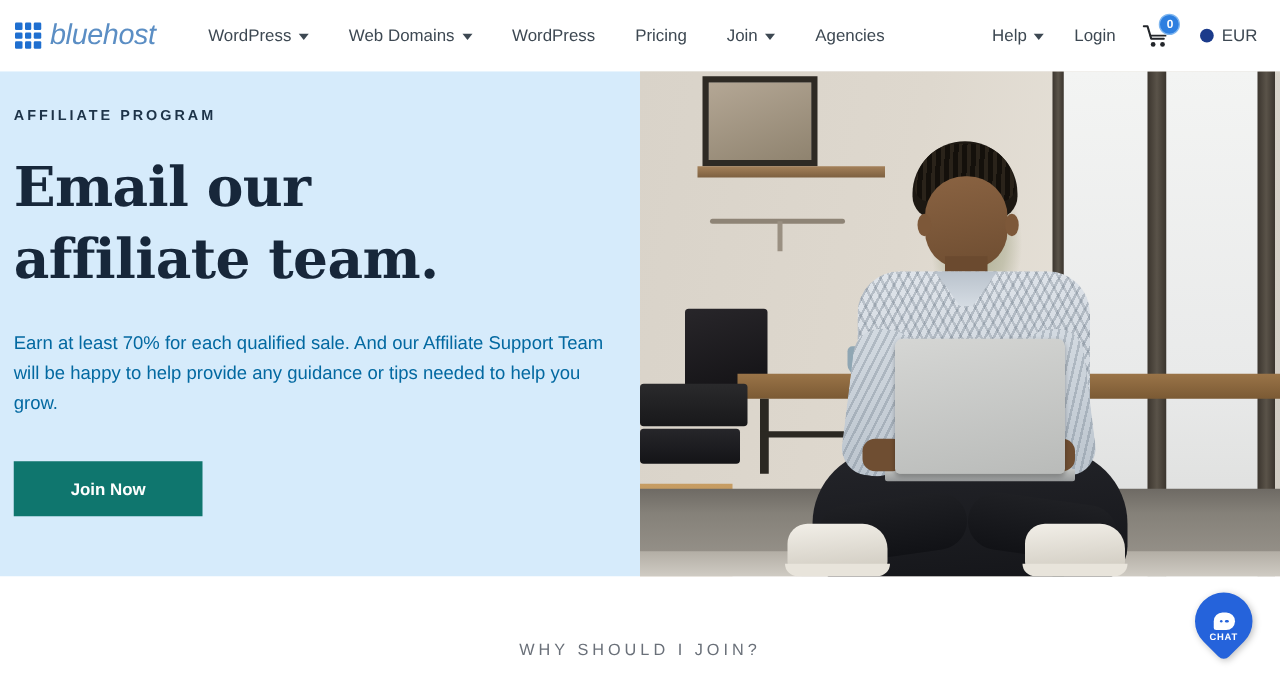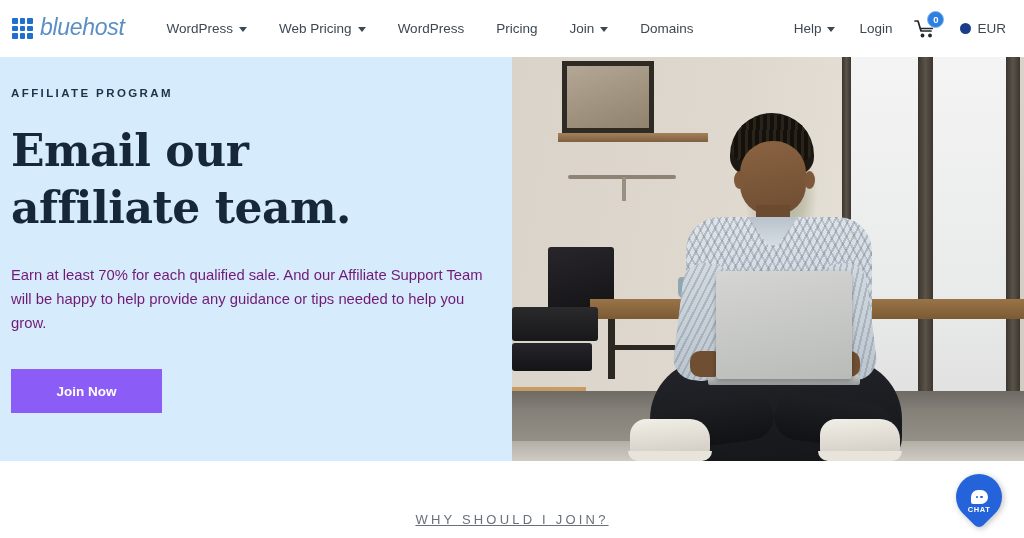--- a/index.html
+++ b/index.html
@@ -154,42 +154,42 @@
     line-height: 1.3;
     font-weight: 700;
     color: #17273a;
     letter-spacing: -0.5px;
     margin-bottom: 28px;
     max-width: 420px;
   }
   .hero-sub {
     font-size: 14.8px;
     line-height: 1.62;
-    color: #701a75;
+    color: #0369a1;
     max-width: 492px;
     margin-bottom: 33px;
   }
   .cta-row {
     display: flex;
     gap: 26px;
     align-items: stretch;
   }
   .btn {
     font-size: 13.5px;
     font-weight: 700;
     text-align: center;
     cursor: pointer;
     display: flex;
     align-items: center;
     justify-content: center;
   }
   .btn-primary {
     width: 151px;
     height: 44px;
-    background: #8b5cf6;
+    background: #0f766e;
     color: #ffffff;
     border: none;
   }
   .btn-outline {
     width: 149px;
     height: 44px;
     background: transparent;
     color: #2d5fa8;
     border: 1px solid #a9c4da;
   }
@@ -468,21 +468,20 @@
     display: flex;
     align-items: center;
     justify-content: center;
     padding-top: 40px;
   }
   .why-title {
     font-size: 13px;
     letter-spacing: 3.2px;
     color: #6a7079;
     font-weight: 400;
-    text-decoration: underline;
   }
 
   
   .chat {
     position: absolute;
     right: 22px;
     bottom: 12px;
     width: 46px;
     height: 52px;
     cursor: pointer;
@@ -549,35 +548,35 @@
     </span>
     <span class="brand-name">bluehost</span>
   </div>
 
   <div class="nav">
     <div class="nav-item">
       <span>WordPress</span>
       <span class="caret"></span>
     </div>
     <div class="nav-item">
-      <span>Web Pricing</span>
+      <span>Web Domains</span>
       <span class="caret"></span>
     </div>
     <div class="nav-item">
       <span>WordPress</span>
     </div>
     <div class="nav-item">
       <span>Pricing</span>
     </div>
     <div class="nav-item">
       <span>Join</span>
       <span class="caret"></span>
     </div>
     <div class="nav-item">
-      <span>Domains</span>
+      <span>Agencies</span>
     </div>
   </div>
 
   <div class="nav-right">
     <div class="nav-item">
       <span>Help</span>
       <span class="caret"></span>
     </div>
     <div class="nav-item">
       <span>Login</span>

